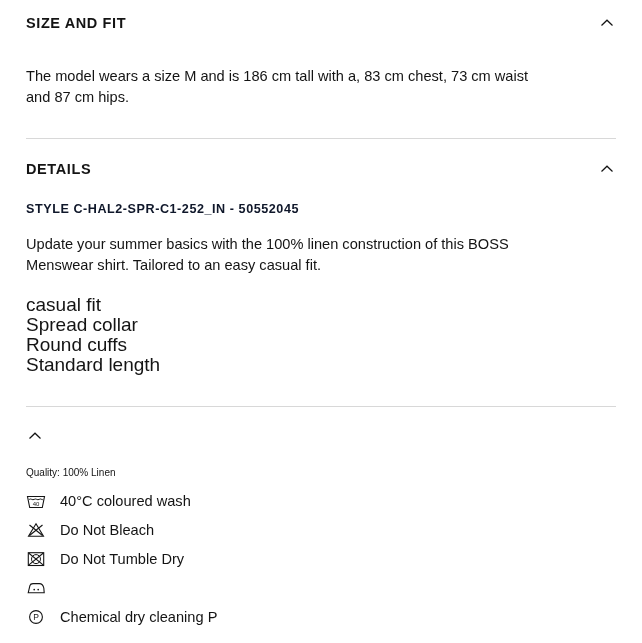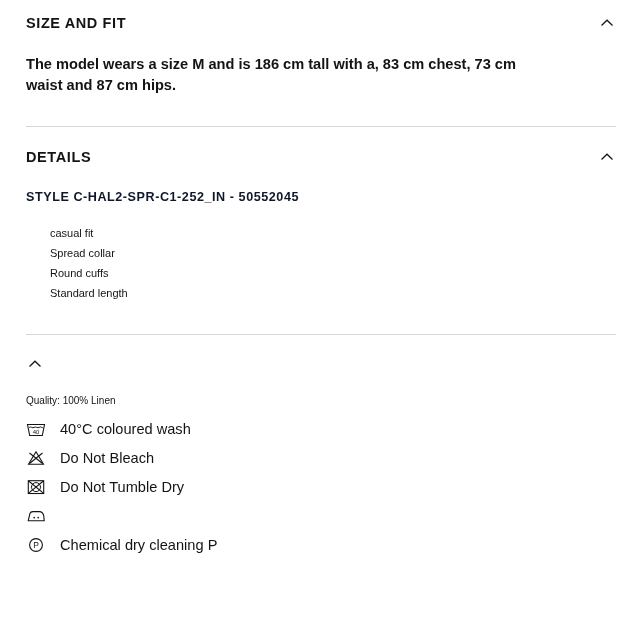--- a/index.html
+++ b/index.html
@@ -88,55 +88,55 @@
   .care-label-plain {
     font-size: 10px;
     color: #141414;
   }
   .bullets {
     margin: 0;
     padding: 0;
     list-style: none;
   }
   .bullets li {
-    font-size: 11px;
+    font-size: 19px;
     line-height: 20px;
     color: #141414;
-    margin-left: 24px;
   }
 </style>
 </head>
 <body>
 
 <div class="page">
 
   <div class="section" style="padding-top:14px;">
     <div class="section-header">
       <div class="section-title">SIZE AND FIT</div>
       <span class="chevron">
         <svg width="18" height="18" viewBox="0 0 18 18" aria-hidden="true">
           <path d="M3.5 11.5 L9 6.2 L14.5 11.5" fill="none" stroke="#141414" stroke-width="1.2"></path>
         </svg>
       </span>
     </div>
-    <div class="body-text" style="margin-top:22px; max-width:512px;font-weight:bold;">The model wears a size M and is 186 cm tall with a, 83 cm chest, 73 cm waist and 87 cm hips.</div>
+    <div class="body-text" style="margin-top:34px; max-width:512px;">The model wears a size M and is 186 cm tall with a, 83 cm chest, 73 cm waist and 87 cm hips.</div>
   </div>
 
   <div class="divider" style="margin-top:30px;"></div>
 
   <div class="section" style="padding-top:21px;">
     <div class="section-header">
       <div class="section-title">DETAILS</div>
       <span class="chevron">
         <svg width="18" height="18" viewBox="0 0 18 18" aria-hidden="true">
           <path d="M3.5 11.5 L9 6.2 L14.5 11.5" fill="none" stroke="#141414" stroke-width="1.2"></path>
         </svg>
       </span>
     </div>
     <div class="style-code" style="margin-top:24px;">STYLE C-HAL2-SPR-C1-252_IN - 50552045</div>
+    <div class="body-text" style="margin-top:18px; max-width:500px;">Update your summer basics with the 100% linen construction of this BOSS Menswear shirt. Tailored to an easy casual fit.</div>
     <ul class="bullets" style="margin-top:19px;">
       <li>casual fit</li>
       <li>Spread collar</li>
       <li>Round cuffs</li>
       <li>Standard length</li>
     </ul>
   </div>
 
   <div class="divider" style="margin-top:31px;"></div>
 

